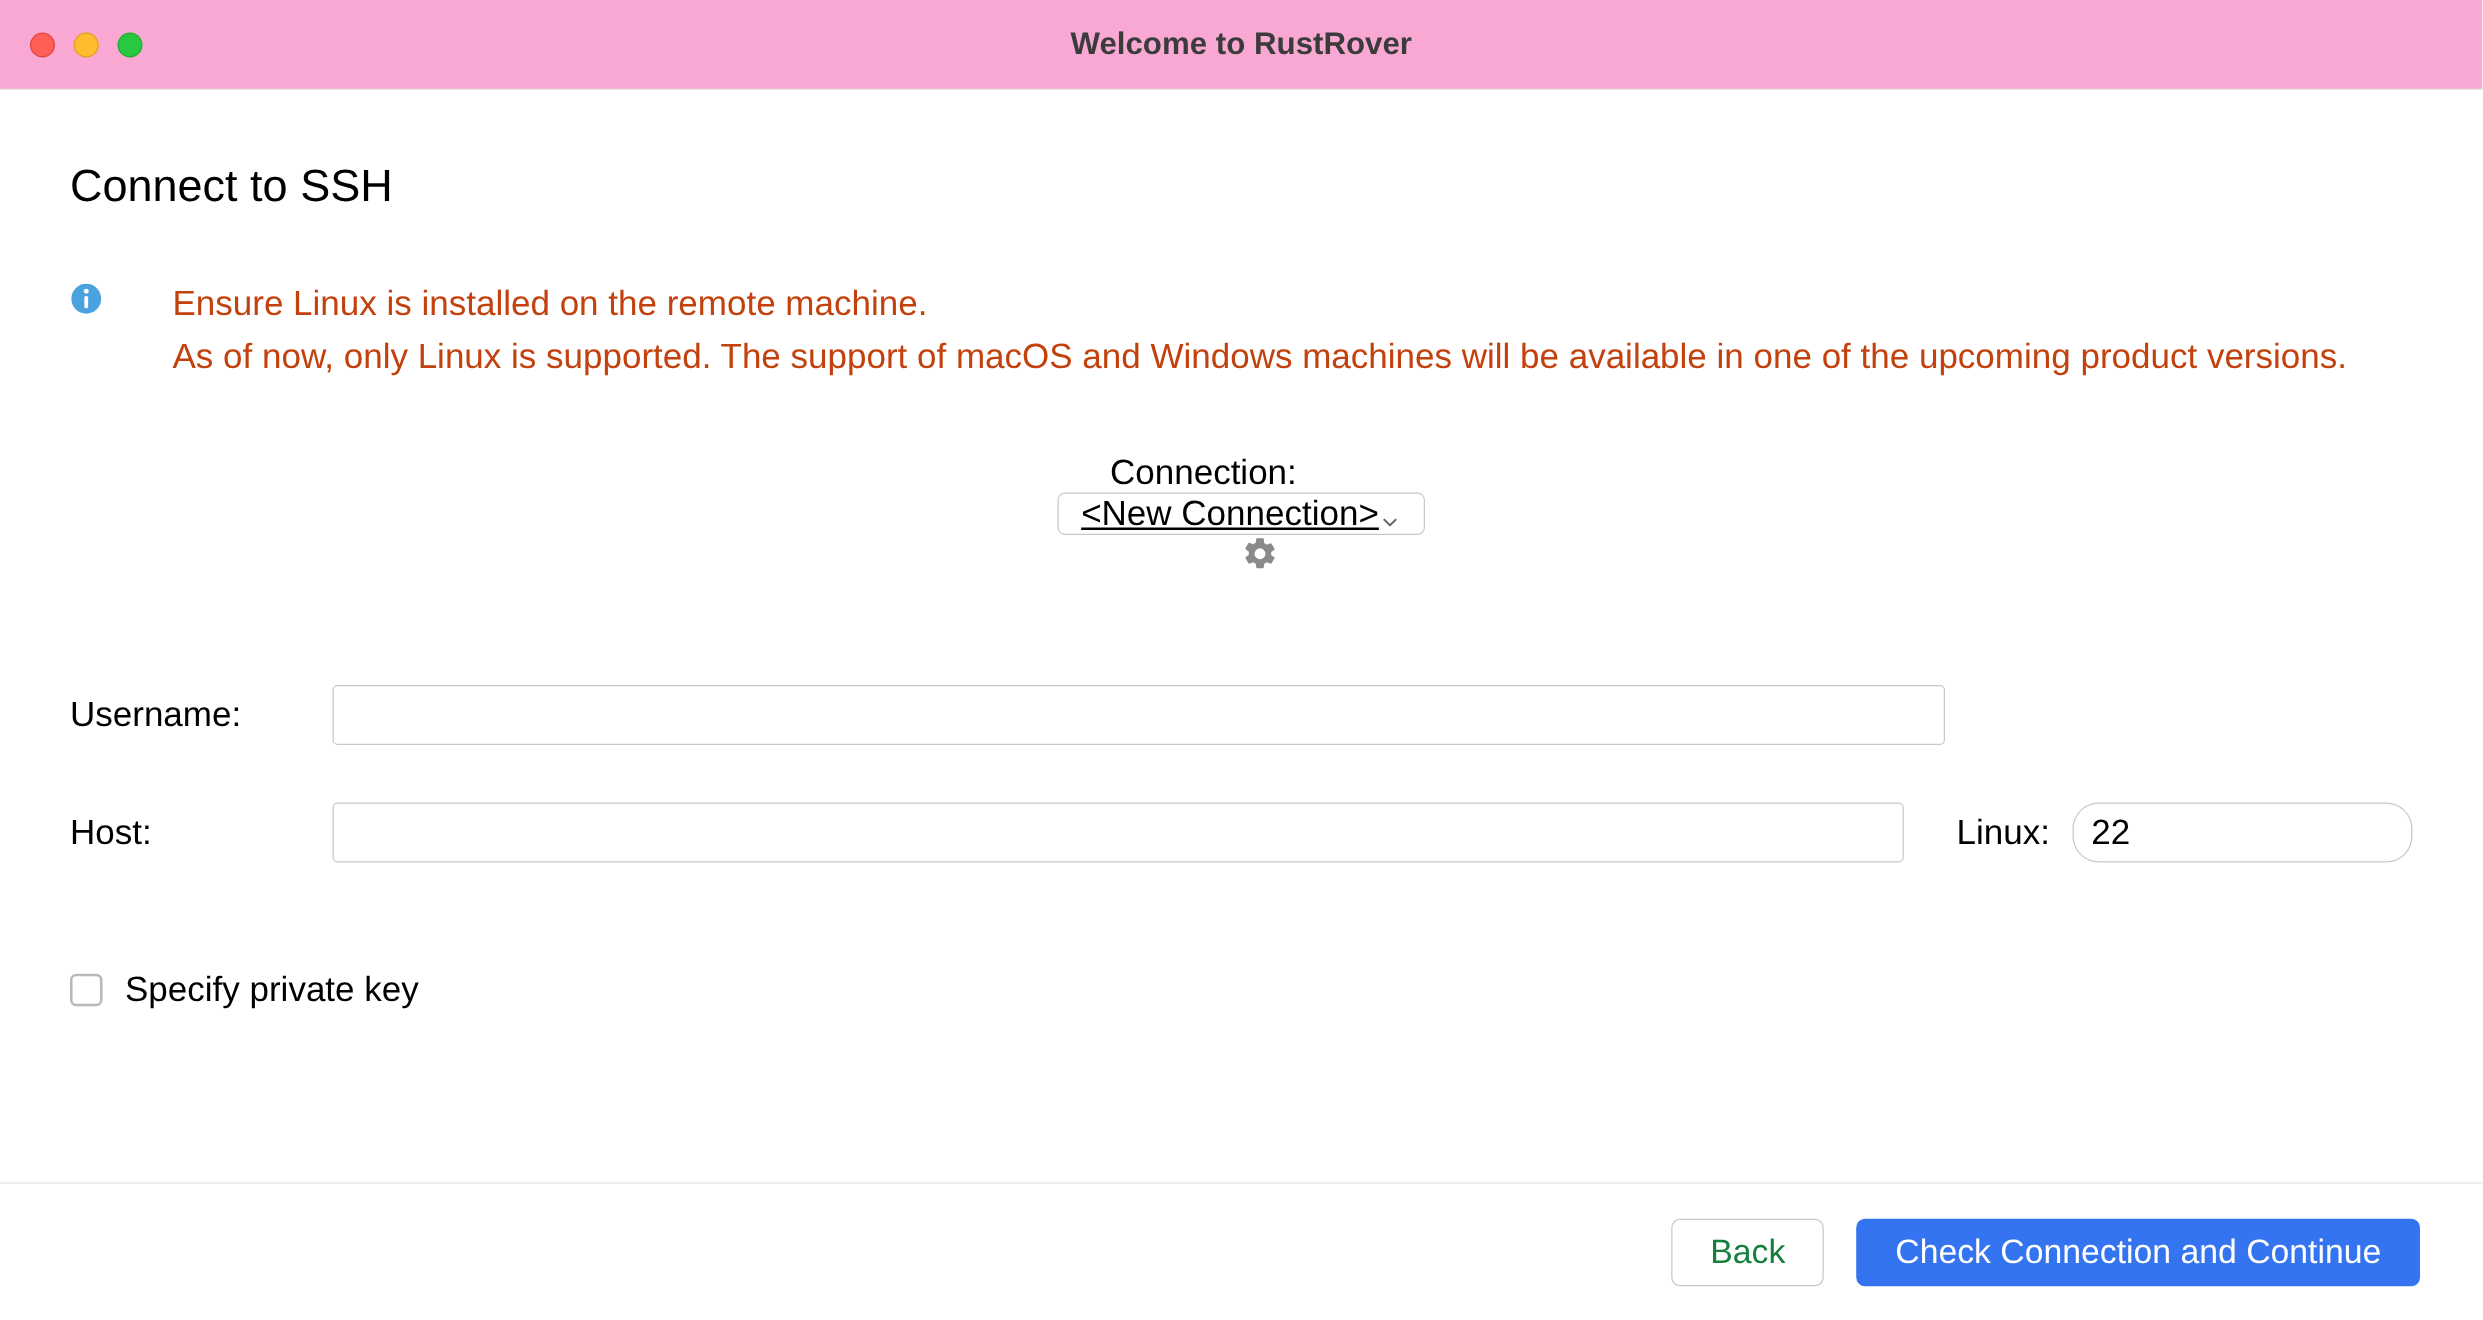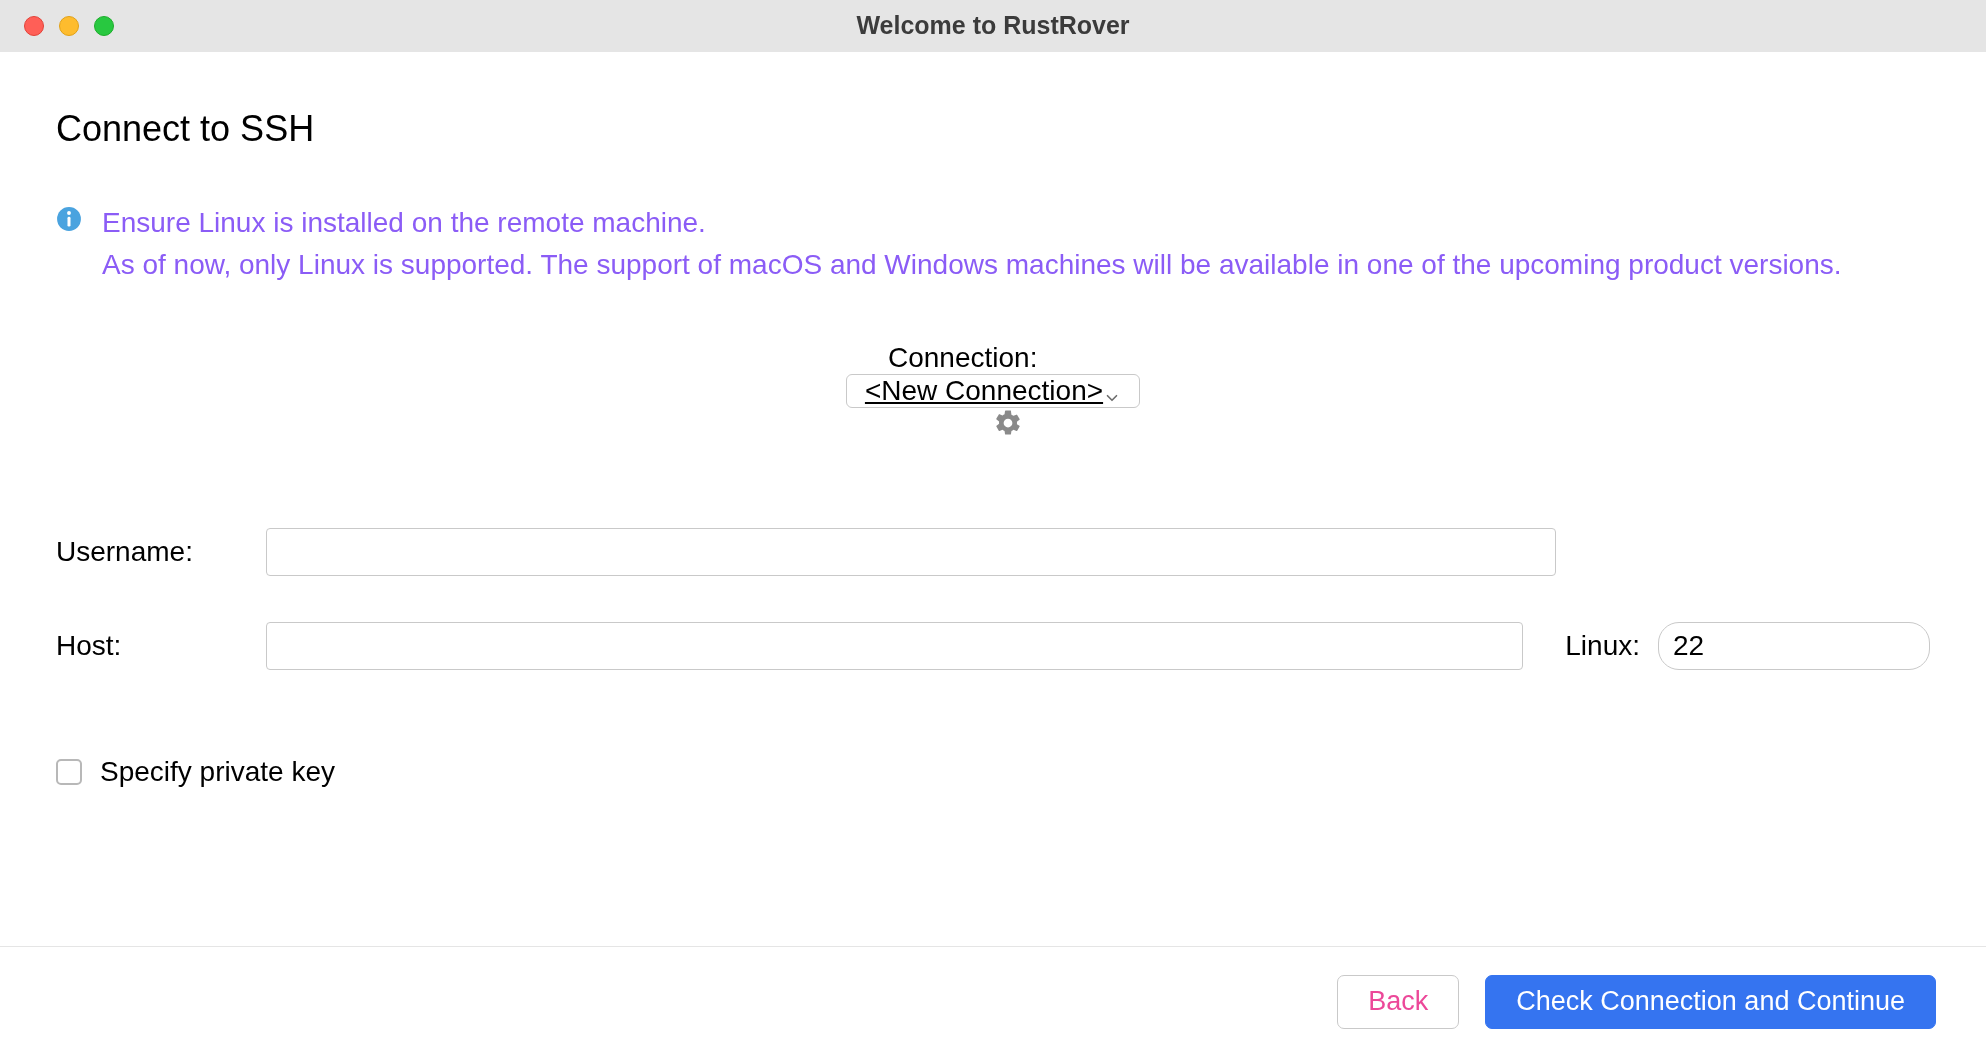--- a/index.html
+++ b/index.html
@@ -1,20 +1,20 @@
 <!DOCTYPE html>
 <html><head>
 <meta charset="utf-8">
 <style>
   * { box-sizing: border-box; margin: 0; padding: 0; }
   html, body { width: 1986px; height: 1056px; font-family: -apple-system, "Helvetica Neue", Arial, sans-serif; background: #fff; color: #000; }
   .window { width: 1986px; height: 1056px; display: flex; flex-direction: column; }
   .titlebar {
-    height: 52px;
-    background: #e5e5e5;
+    height: 72px;
+    background: #f9a8d4;
     border-bottom: 1px solid #e5e5e5;
     display: flex;
     align-items: center;
     position: relative;
   }
   .traffic-lights {
     display: flex;
     align-items: center;
     gap: 15px;
     padding-left: 24px;
@@ -52,21 +52,22 @@
   .info-icon {
     width: 26px;
     height: 26px;
     flex-shrink: 0;
     margin-right: 20px;
     margin-top: 4px;
   }
   .info-text {
     font-size: 28px;
     line-height: 1.5;
-    color: #8b5cf6;
+    color: #c2410c;
+    margin-left: 36px;
   }
   .form-row {
     display: flex;
     align-items: center;
     margin-bottom: 46px;
   }
   .form-row.connection { margin-bottom: 90px; flex-direction: column; }
   .label {
     font-size: 28px;
     width: 210px;
@@ -142,21 +143,21 @@
     font-size: 27px;
     padding: 0 30px;
     display: flex;
     align-items: center;
     justify-content: center;
     cursor: pointer;
   }
   .btn-secondary {
     background: #fff;
     border: 1px solid #c9c9c9;
-    color: #ec4899;
+    color: #15803d;
   }
   .btn-primary {
     background: #3574f0;
     border: 1px solid #3574f0;
     color: #ffffff;
   }
 </style>
 </head>
 <body>
 

